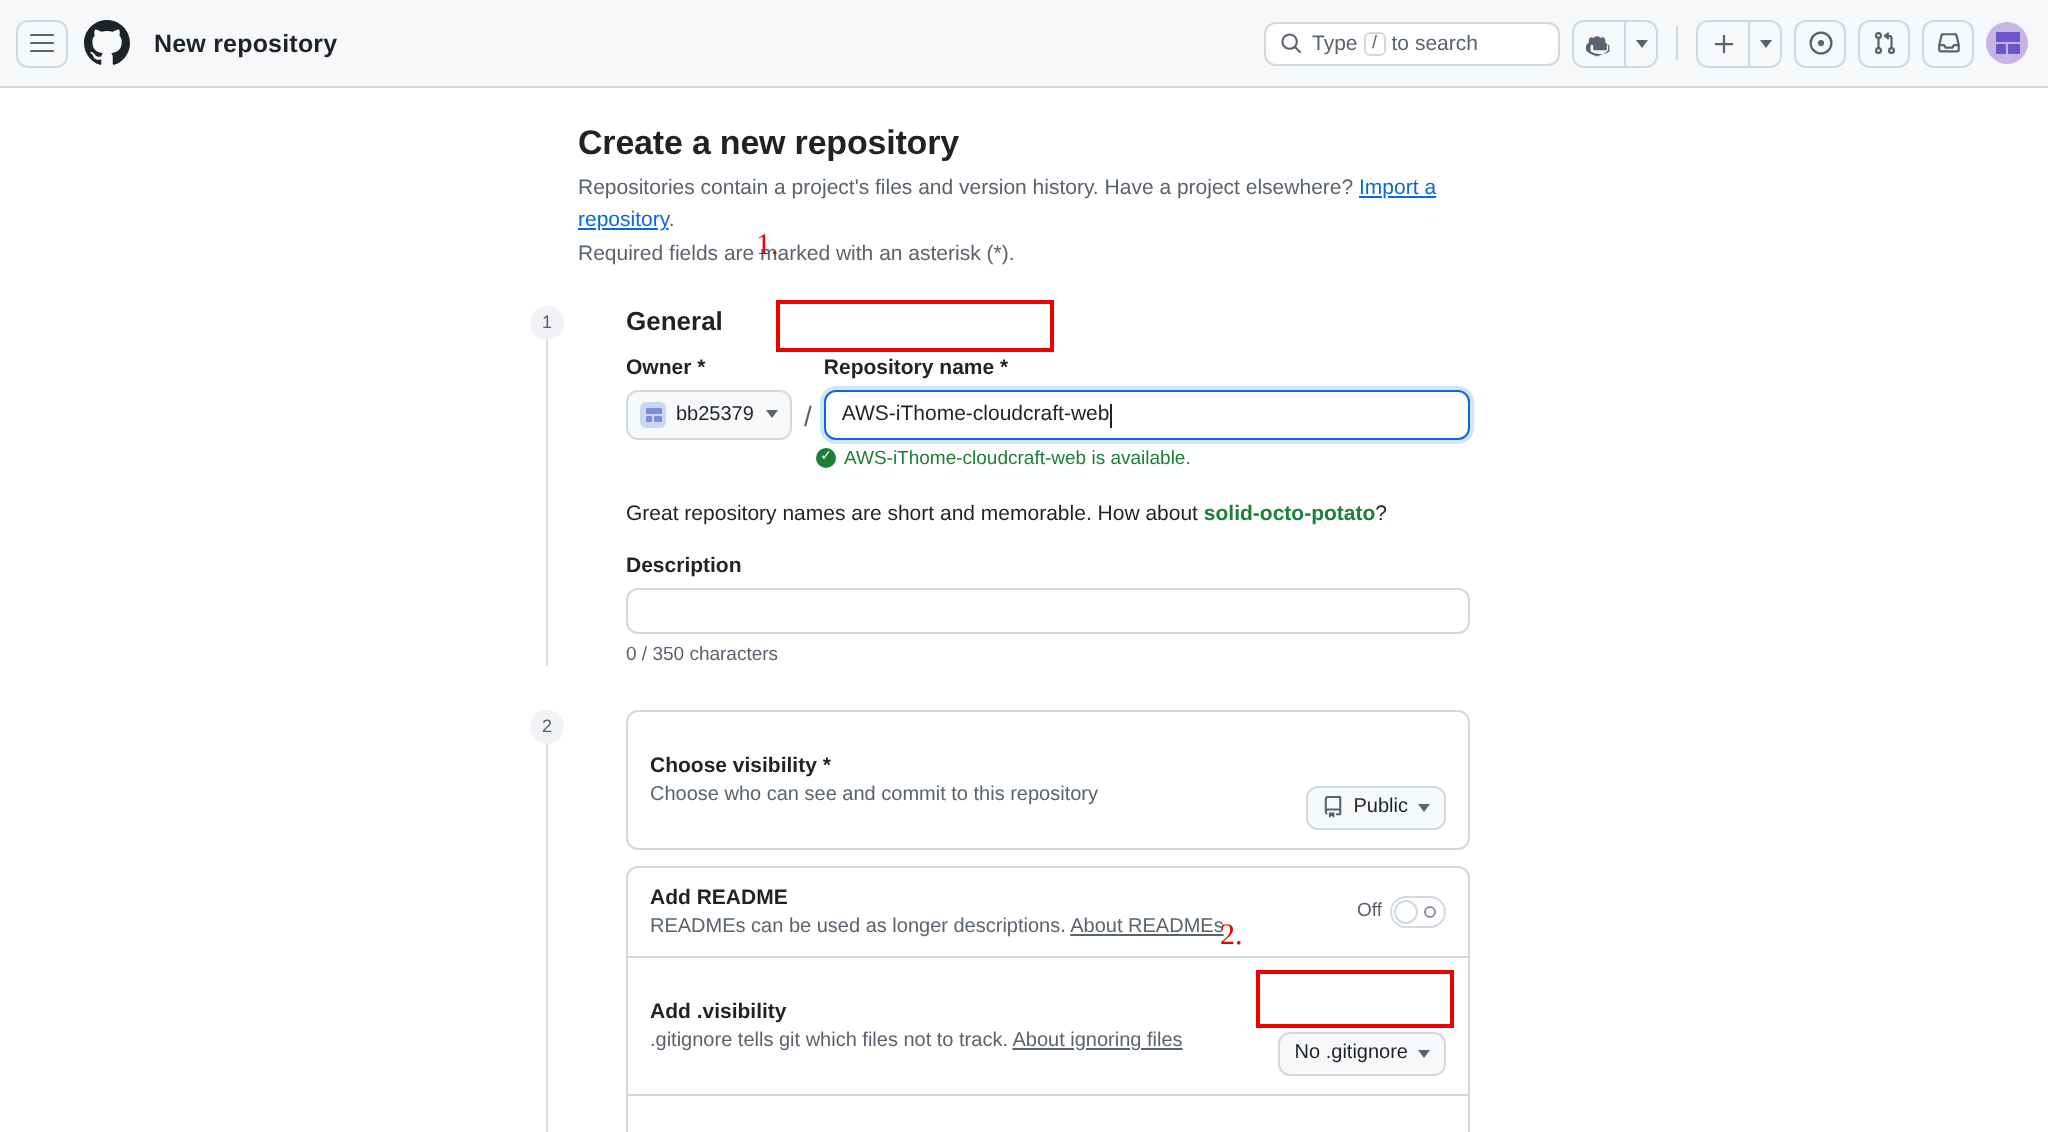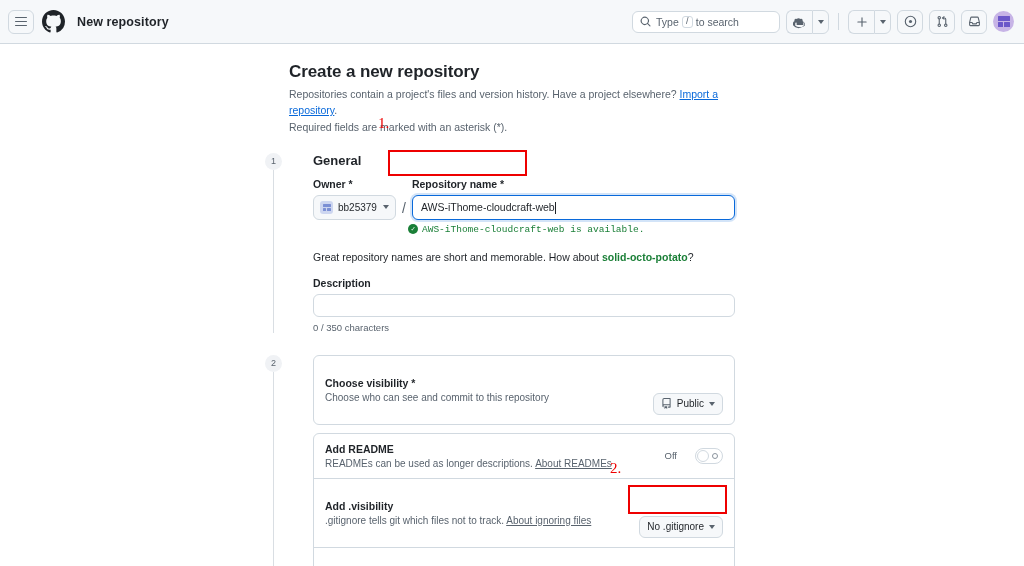--- a/index.html
+++ b/index.html
@@ -151,21 +151,21 @@
     padding: 0 8px;
     font-size: 10.5px; color: #1f2328;
   }
   .caret-bar {
     display: inline-block; width: 1px; height: 12px;
     background: #1f2328; margin-left: .5px;
     position: relative; top: 1px;
   }
   .avail {
     display: flex; align-items: center; gap: 4px;
-    font-size: 9.5px; color: #1a7f37; margin-top: 4px; font-family: Liberation Mono, monospace;
+    font-size: 9.5px; color: #1a7f37; margin-top: 4px;
   }
   .check-circle {
     width: 10px; height: 10px; border-radius: 50%;
     background: #1a7f37; color: #fff;
     font-size: 7px; line-height: 10px; text-align: center;
     flex: 0 0 auto;
   }
 
   .hint { font-size: 10.5px; color: #1f2328; margin: 16px 0 14px 0; }
   .hint .suggest { color: #1a7f37; font-weight: 600; }
@@ -194,21 +194,21 @@
   .row-desc a { color: #59636e; text-decoration: underline; }
 
   .select-btn {
     height: 22px;
     border: 1px solid #d1d9e0; border-radius: 6px;
     background: #f6f8fa;
     display: inline-flex; align-items: center; gap: 5px;
     padding: 0 7px; cursor: pointer;
     font-size: 10px; color: #1f2328; white-space: nowrap; margin-top: 28px;
   }
-  .toggle-wrap { display: flex; align-items: center; gap: 18px; }
+  .toggle-wrap { display: flex; align-items: center; gap: 4px; }
   .toggle-state { font-size: 9.5px; color: #59636e; }
   .toggle {
     width: 28px; height: 16px; border-radius: 9px;
     border: 1px solid #d1d9e0; background: #ffffff;
     position: relative; cursor: pointer;
   }
   .toggle .knob {
     position: absolute; left: 1px; top: 1px;
     width: 12px; height: 12px; border-radius: 50%;
     background: #ffffff; border: 1px solid #d1d9e0;

